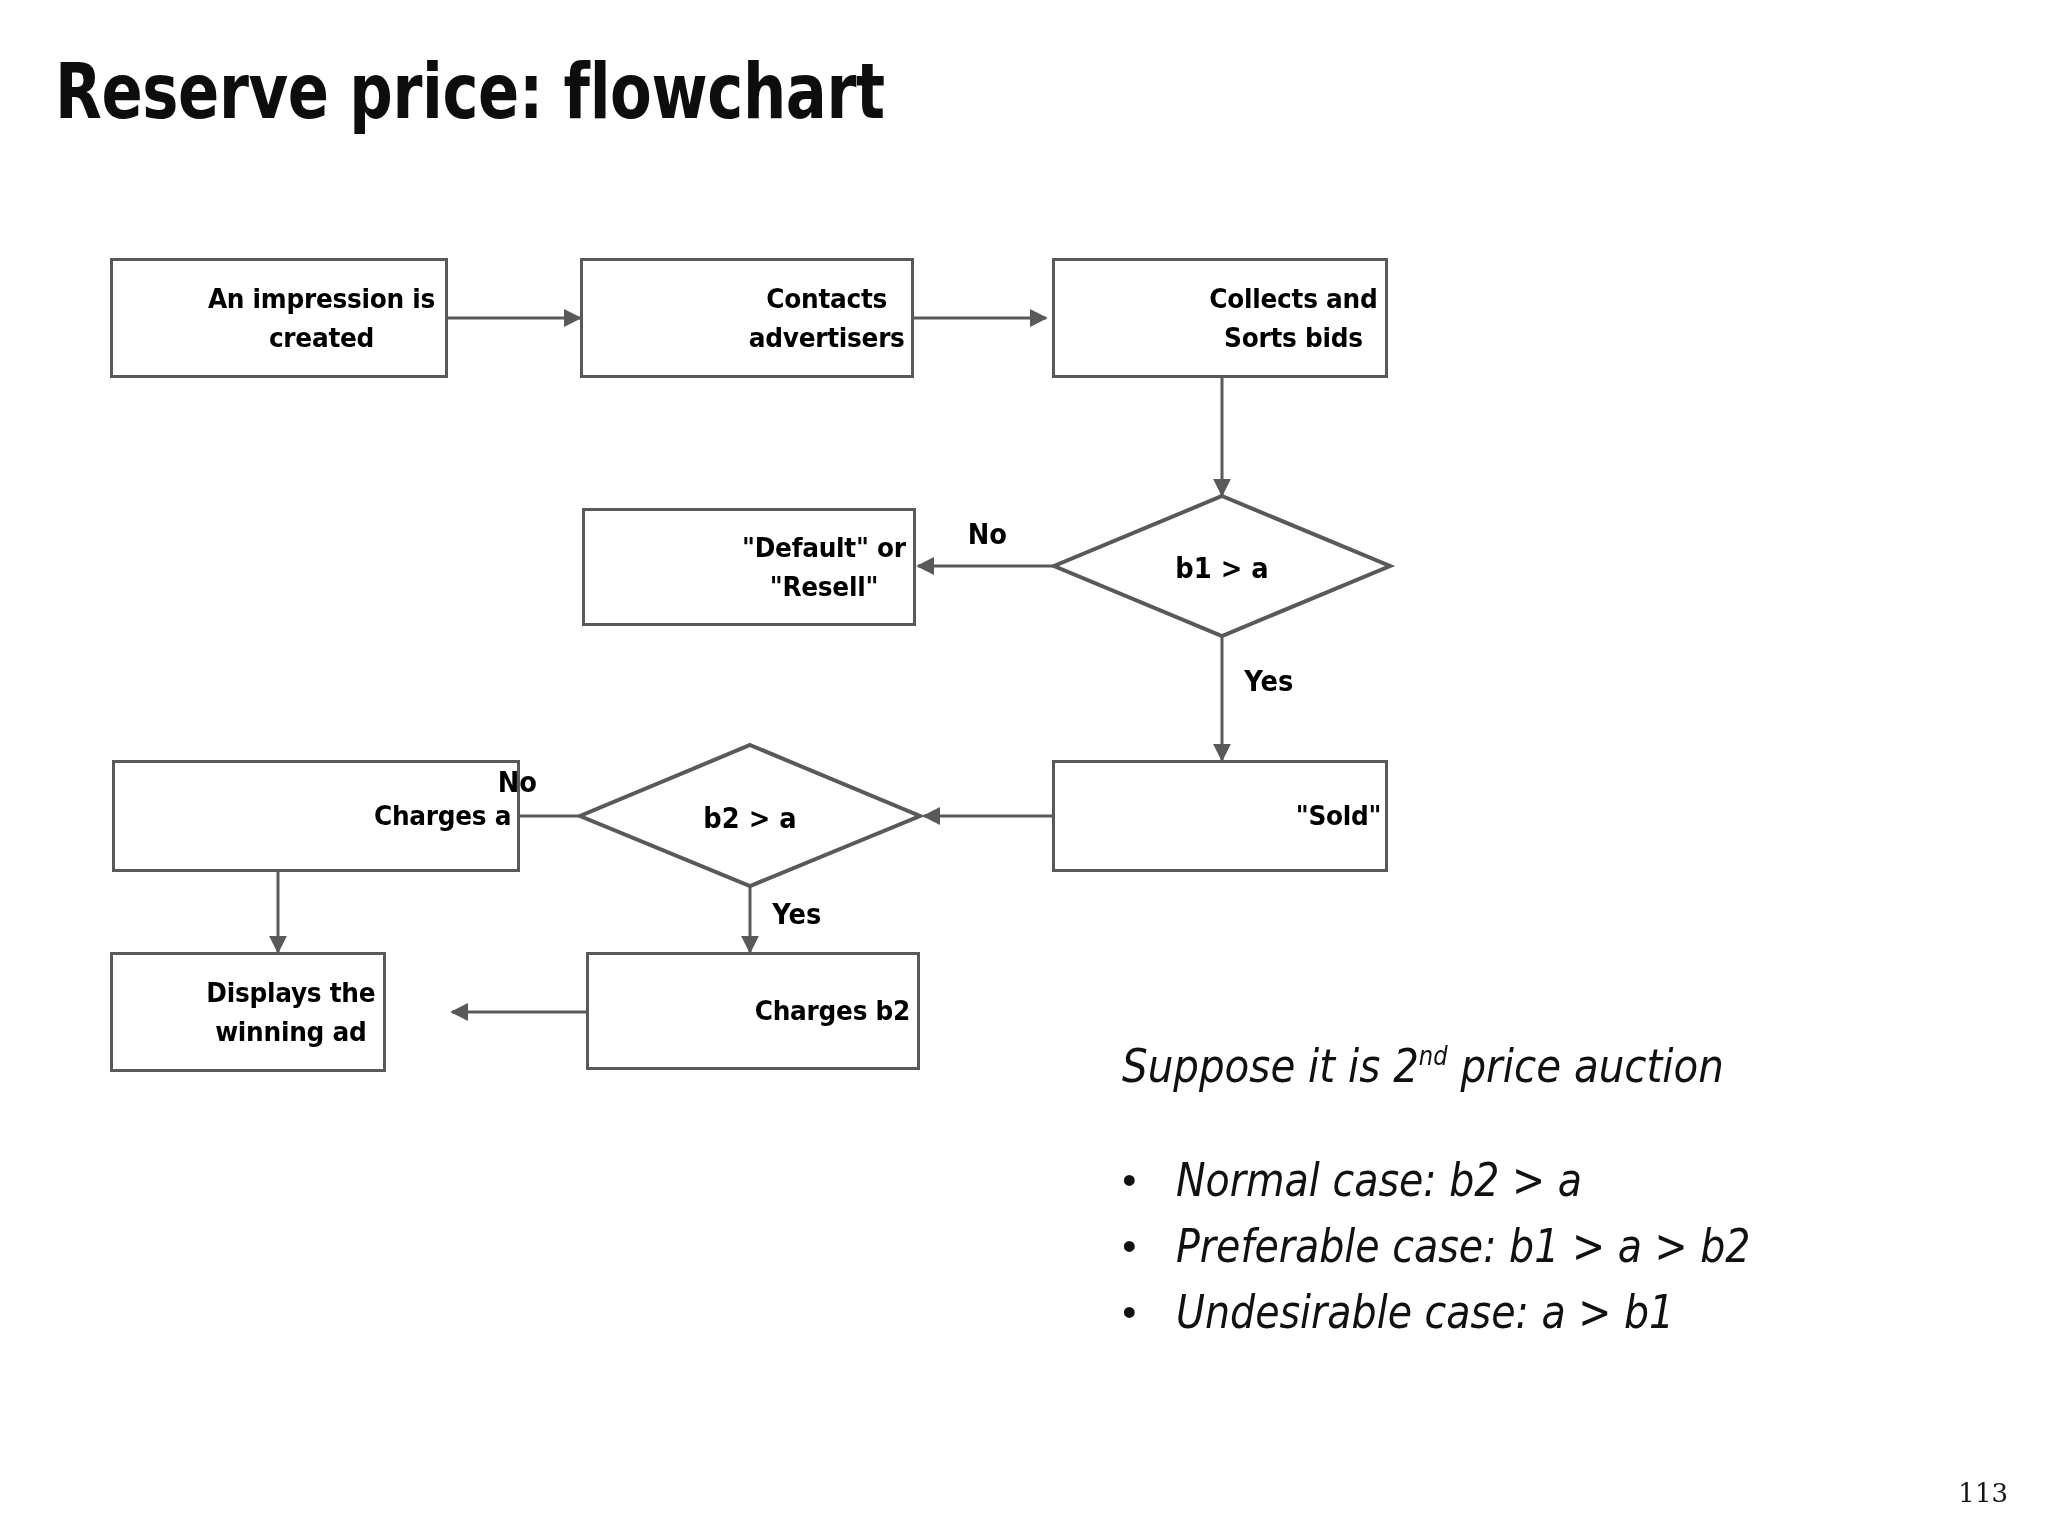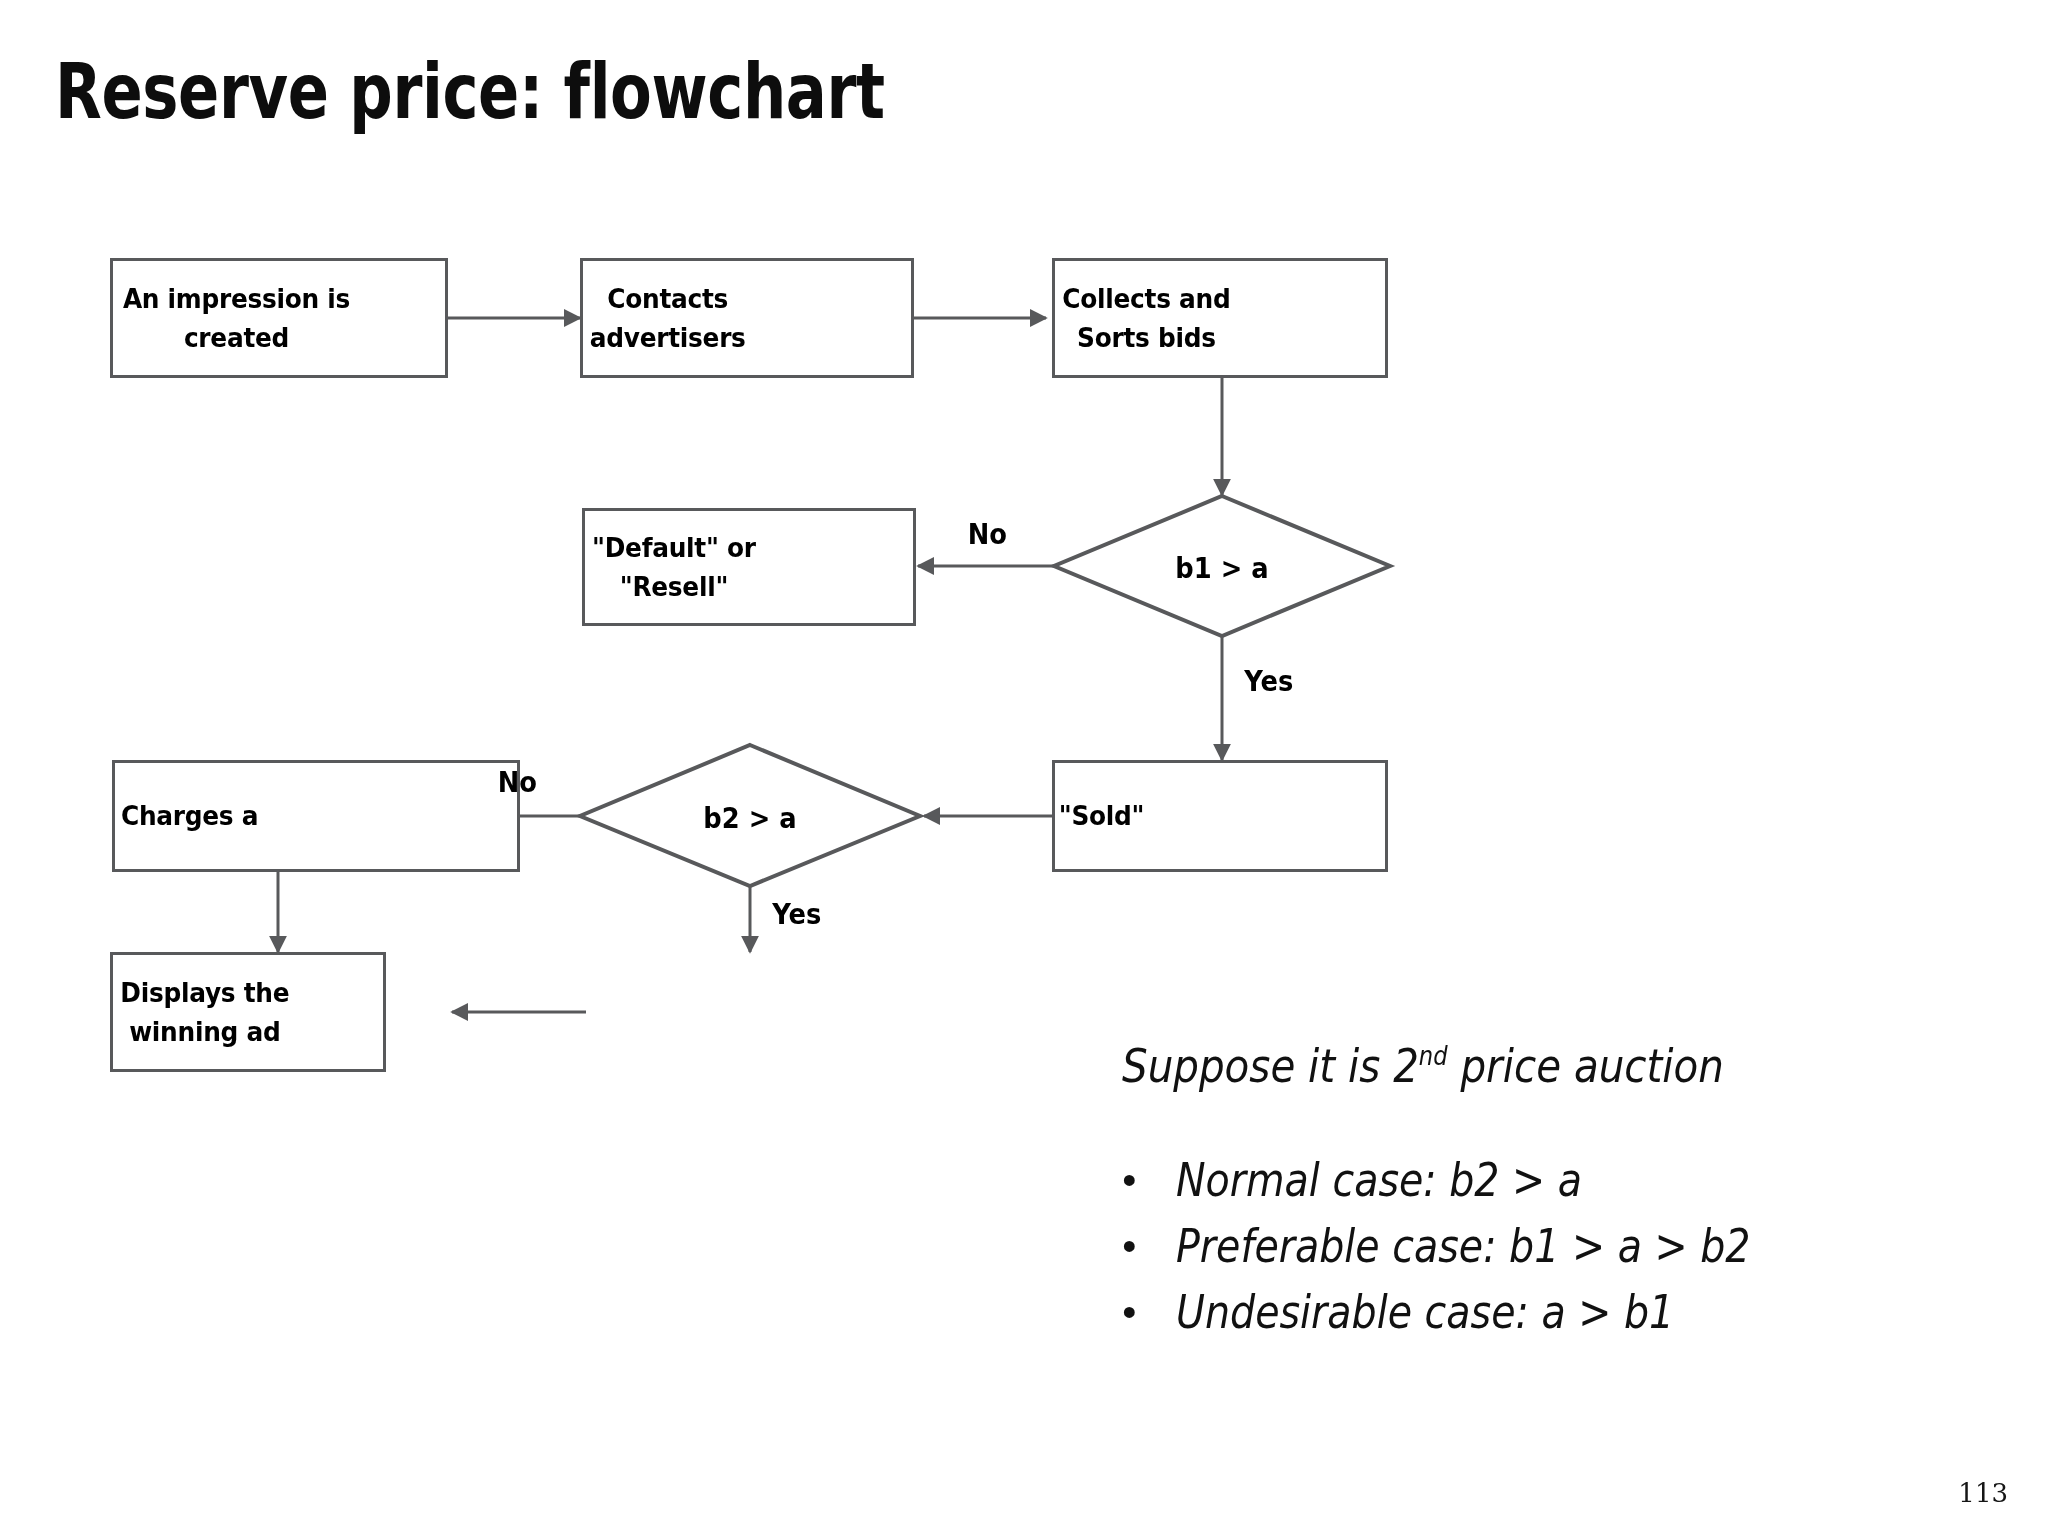--- a/index.html
+++ b/index.html
@@ -49,21 +49,21 @@
     overflow: visible;
   }
 
   .fc-node {
     position: absolute;
     box-sizing: border-box;
     border: 3px solid #58595b;
     background: #ffffff;
     display: flex;
     align-items: center;
-    justify-content: flex-start;
+    justify-content: flex-end;
     text-align: center;
   }
   .fc-label {
     font-family: "DejaVu Sans", sans-serif;
     font-weight: 700;
     font-size: 27px;
     line-height: 1.45;
     color: #000000;
     transform: scaleX(0.92);
     white-space: pre-line;
@@ -213,20 +213,23 @@
   </div>
 
   <div class="fc-node" style="left:1052px; top:760px; width:336px; height:112px;">
     <span class="fc-label">"Sold"</span>
   </div>
 
   <div class="fc-node" style="left:112px; top:760px; width:408px; height:112px;">
     <span class="fc-label">Charges a</span>
   </div>
 
+  <div class="fc-node" style="left:586px; top:952px; width:334px; height:118px;">
+    <span class="fc-label">Charges b2</span>
+  </div>
 
   <div class="fc-node" style="left:110px; top:952px; width:276px; height:120px;">
     <span class="fc-label">Displays the
 winning ad</span>
   </div>
 
   <div class="fc-diamond-label" style="left:1132px; top:552px; width:180px;">b1 &gt; a</div>
 
   <div class="fc-diamond-label" style="left:660px; top:802px; width:180px;">b2 &gt; a</div>
 

